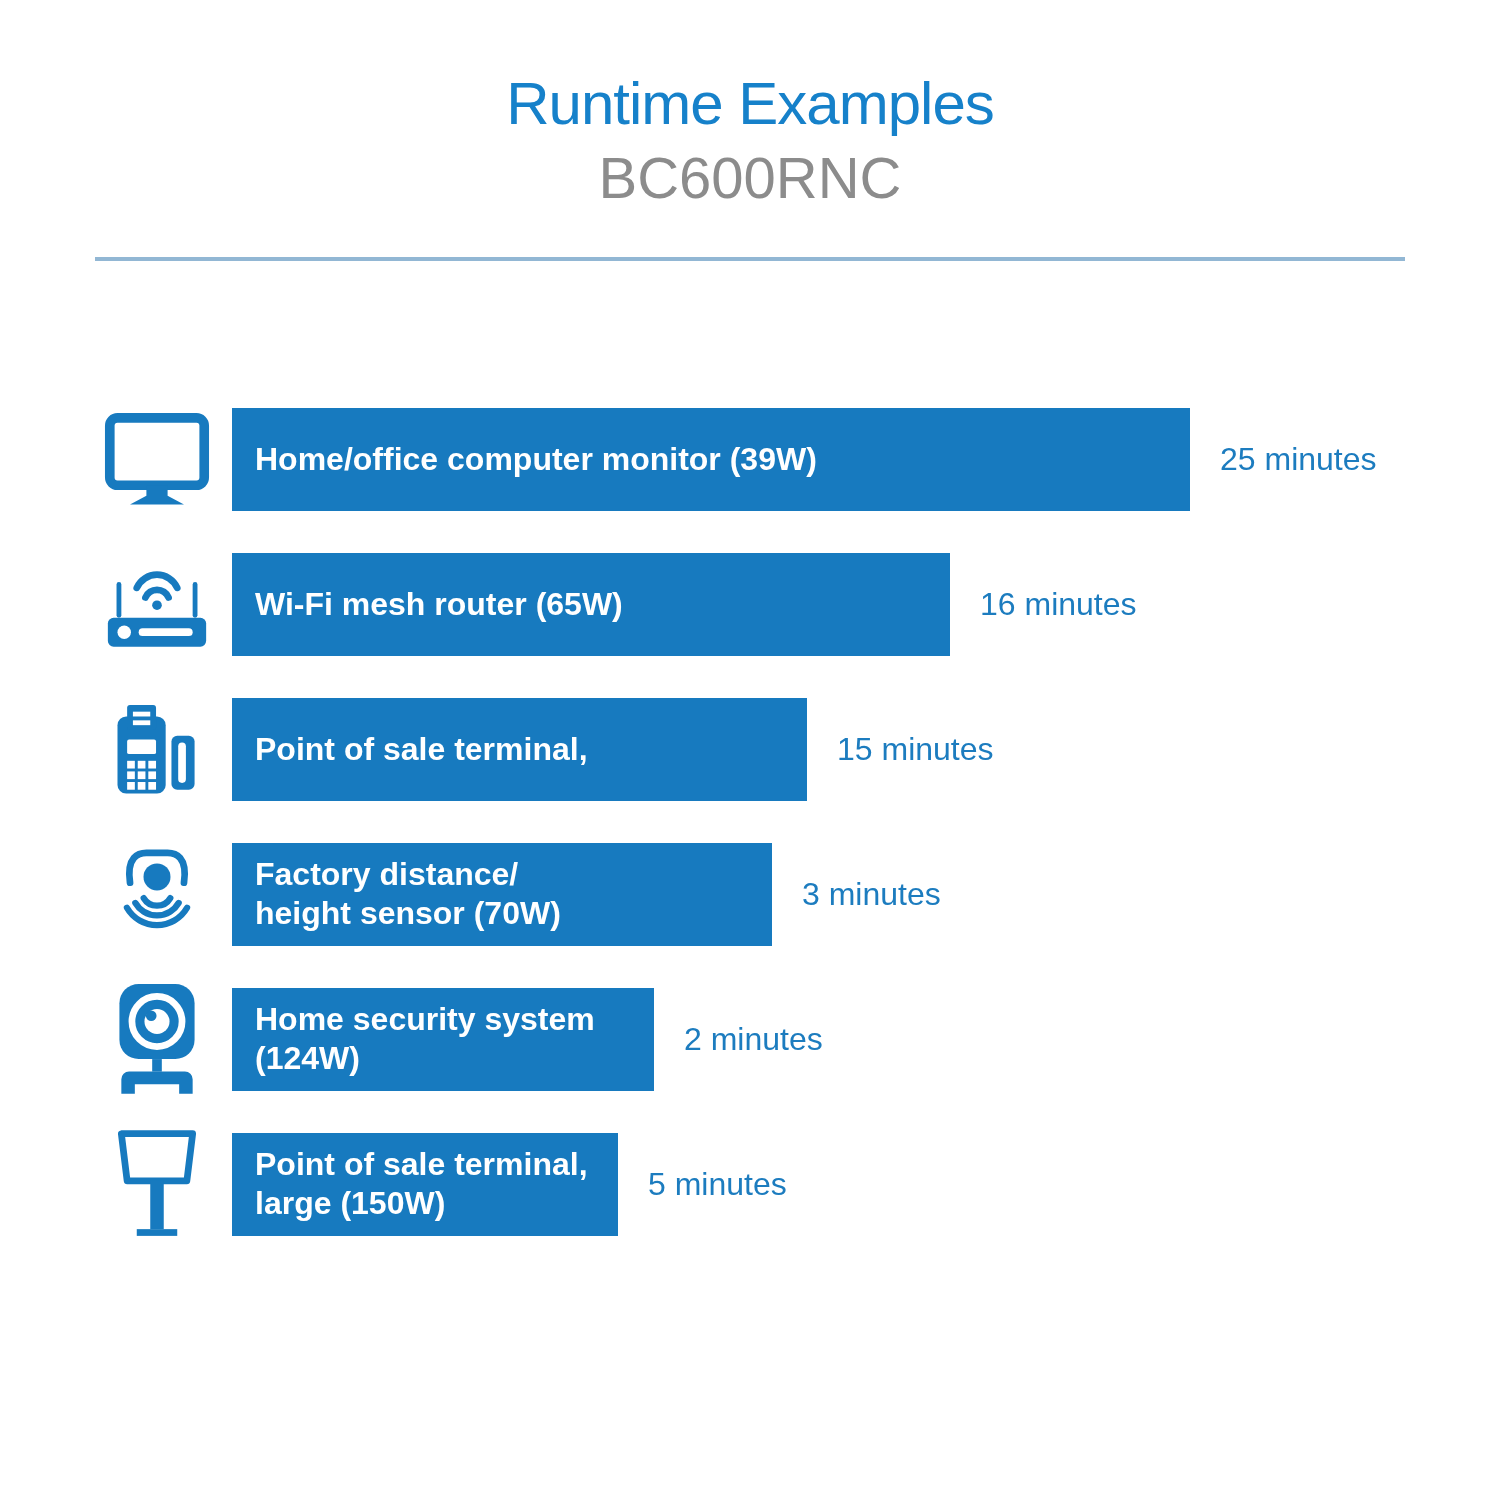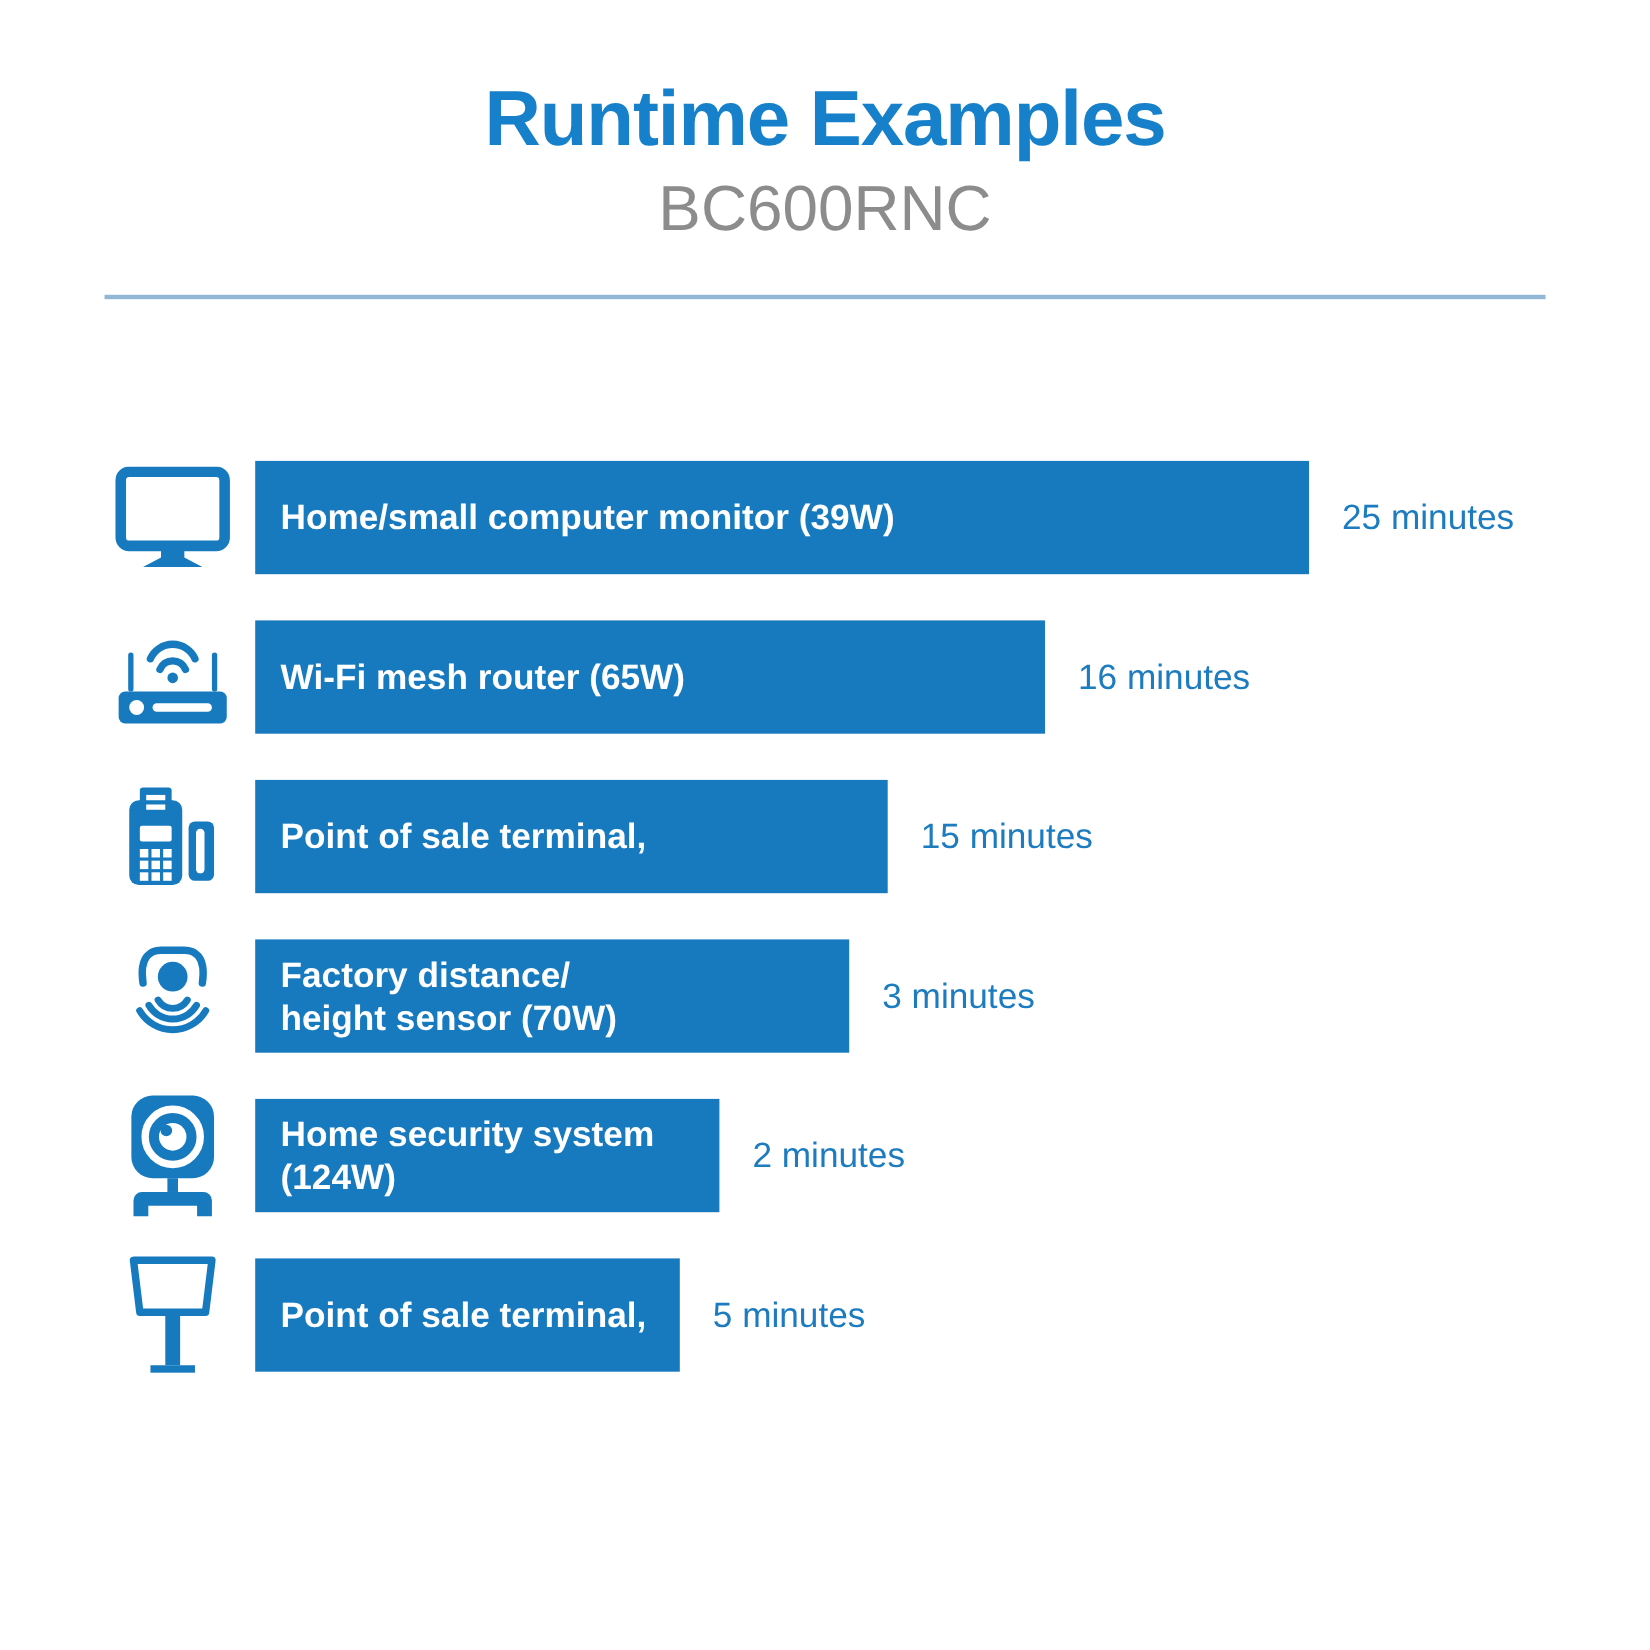--- a/index.html
+++ b/index.html
@@ -15,23 +15,23 @@
   html,body{ margin:0; padding:0; }
   body{
     width:1500px; height:1500px;
     background:var(--bg);
     font-family:"Liberation Sans", sans-serif;
     overflow:hidden;
   }
   .header{ text-align:center; }
   .page-title{
     margin:72px 0 0 0;
-    font-size:71px;
+    font-size:60px;
     line-height:1.05;
-    font-weight:700;
+    font-weight:400;
     letter-spacing:-1px;
     color:var(--title);
   }
   .subtitle{
     margin-top:8px;
     font-size:58px;
     line-height:1.2;
     font-weight:400;
     color:var(--subtitle);
   }
@@ -99,21 +99,21 @@
   <div class="chart" id="chart">
   <div class="row">
     <div class="icon-box">
           <svg viewBox="0 0 110 96">
             <rect x="6" y="5" width="98" height="70" rx="8" fill="none" stroke="currentColor" stroke-width="10"></rect>
             <path d="M44 75 h22 v11 l17 9 h-56 l17 -9 z" fill="currentColor"></path>
           </svg>
         </div>
     <div class="bar" style="width: 958px;">
       <div class="bar-label">
-            <div>Home/small computer monitor (39W)</div>
+            <div>Home/office computer monitor (39W)</div>
           </div>
     </div>
     <div class="minutes">25 minutes</div>
   </div>
 
   <div class="row">
     <div class="icon-box">
           <svg viewBox="0 0 110 96">
             <path d="M34 31 A 23 23 0 0 1 76 31" fill="none" stroke="currentColor" stroke-width="7" stroke-linecap="round"></path>
             <path d="M43 41 A 13 13 0 0 1 67 41" fill="none" stroke="currentColor" stroke-width="7" stroke-linecap="round"></path>
@@ -205,18 +205,19 @@
     <div class="icon-box">
           <svg viewBox="0 0 110 118">
             <path d="M18 7 L92 7 L86 56 L24 56 Z" fill="none" stroke="currentColor" stroke-width="7" stroke-linejoin="round"></path>
             <rect x="48" y="56" width="14" height="50" fill="currentColor"></rect>
             <rect x="34" y="106" width="42" height="7" fill="currentColor"></rect>
           </svg>
         </div>
     <div class="bar" style="width: 386px;">
       <div class="bar-label">
             <div>Point of sale terminal,</div>
+            <div>large (150W)</div>
           </div>
     </div>
     <div class="minutes">5 minutes</div>
   </div>
 </div>
 </div>
 
 </body></html>

